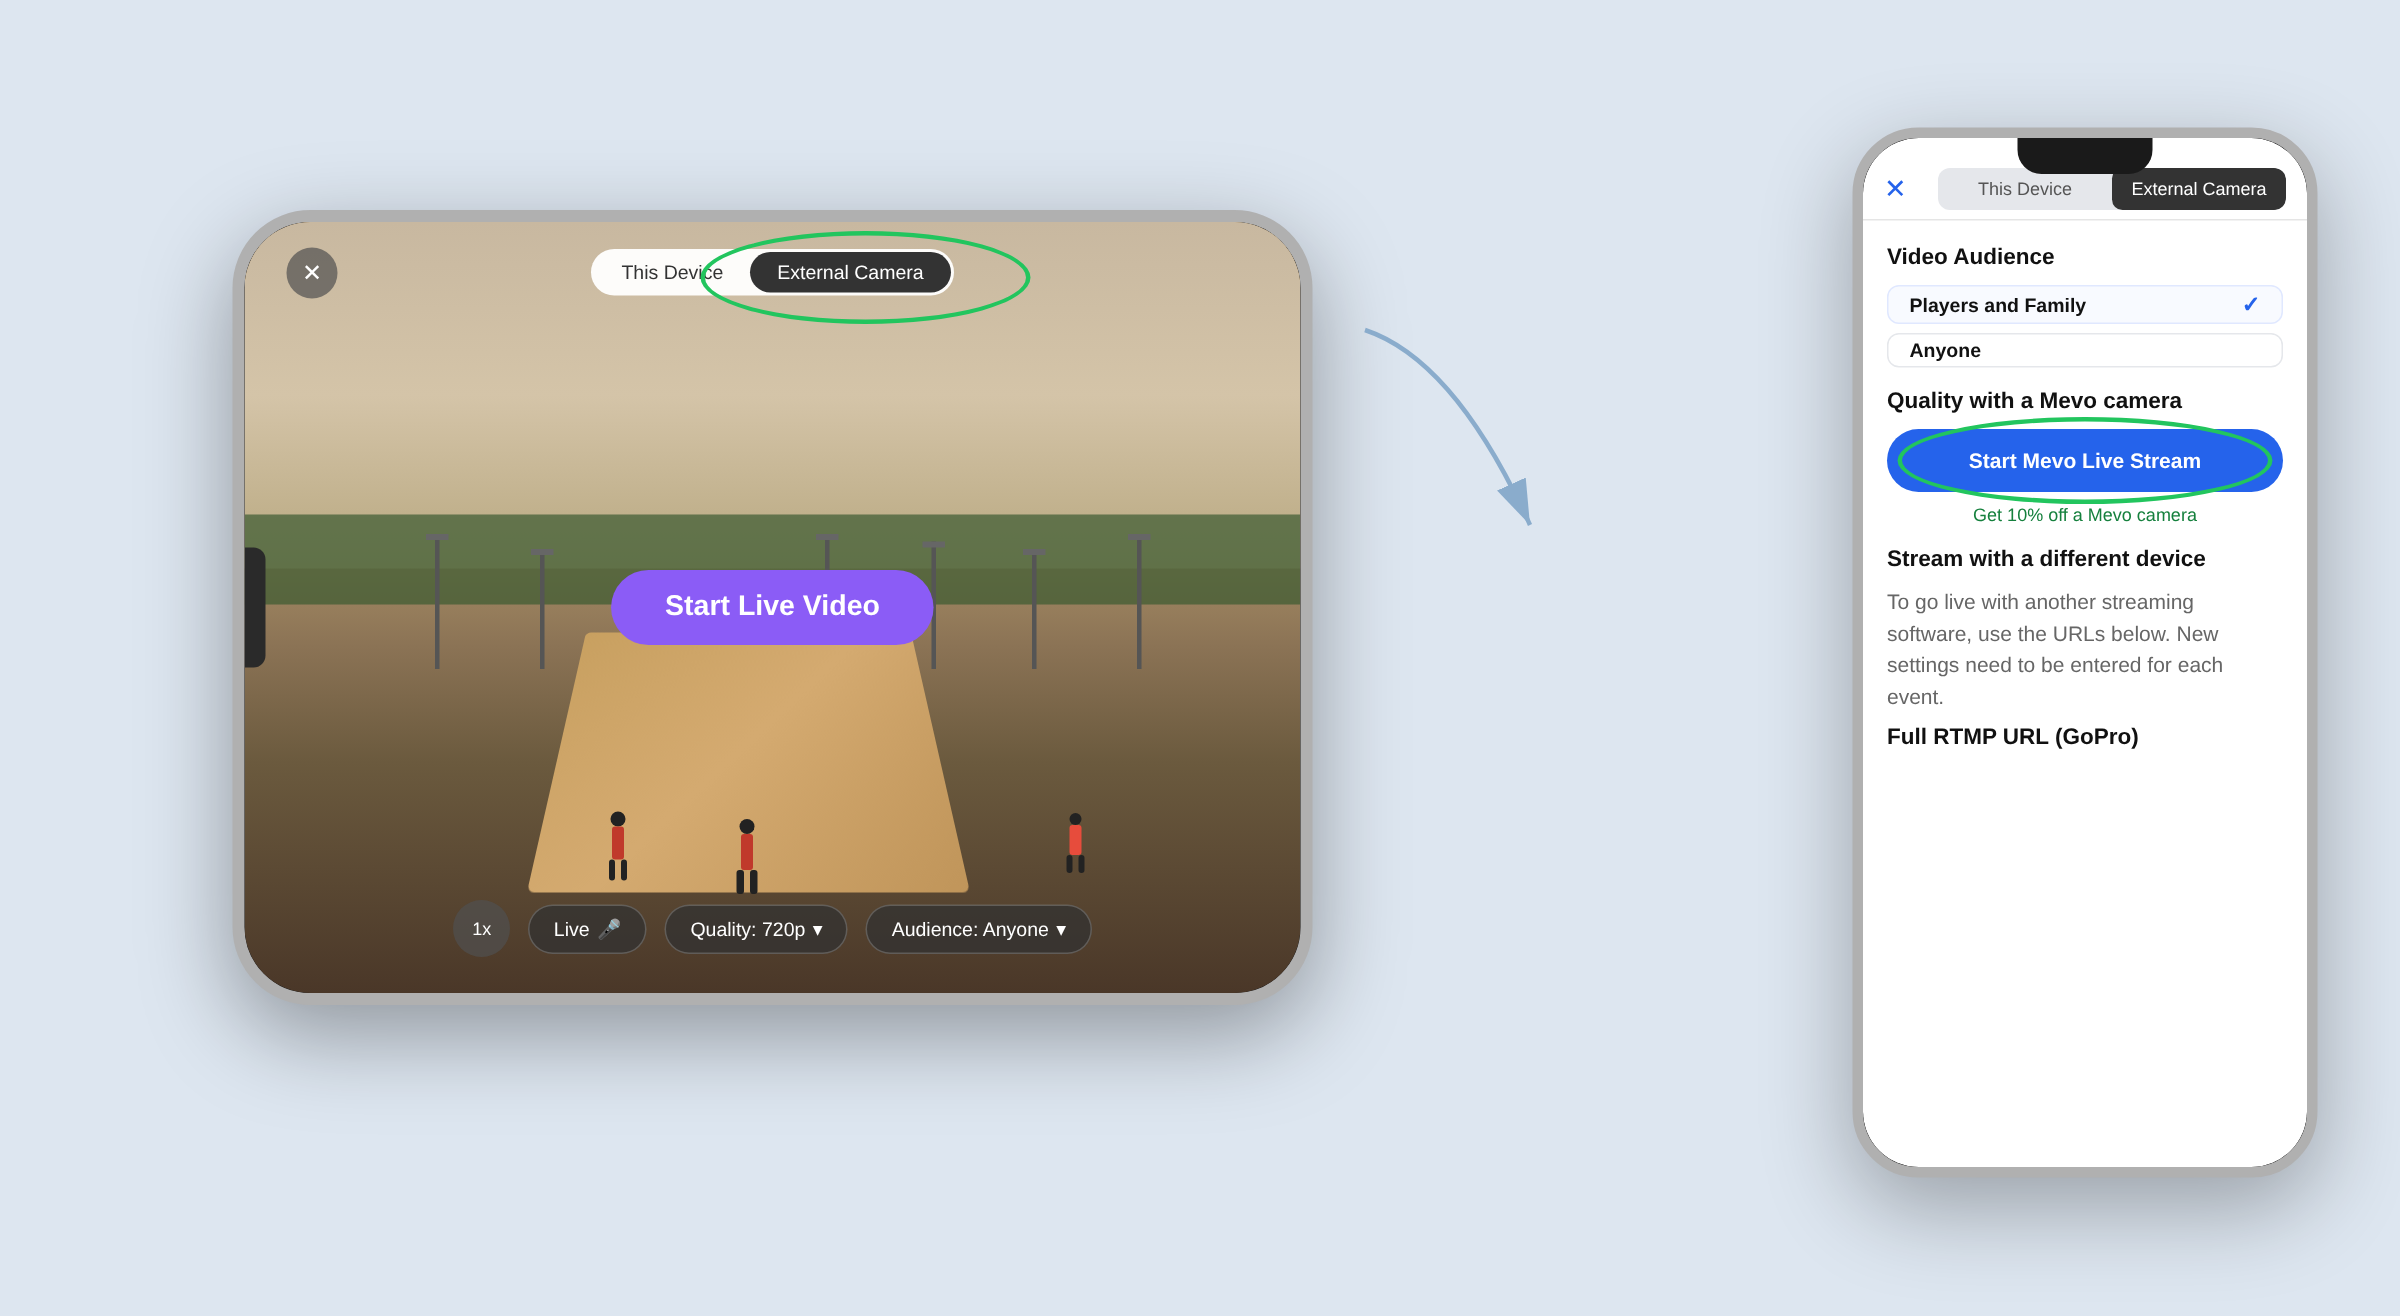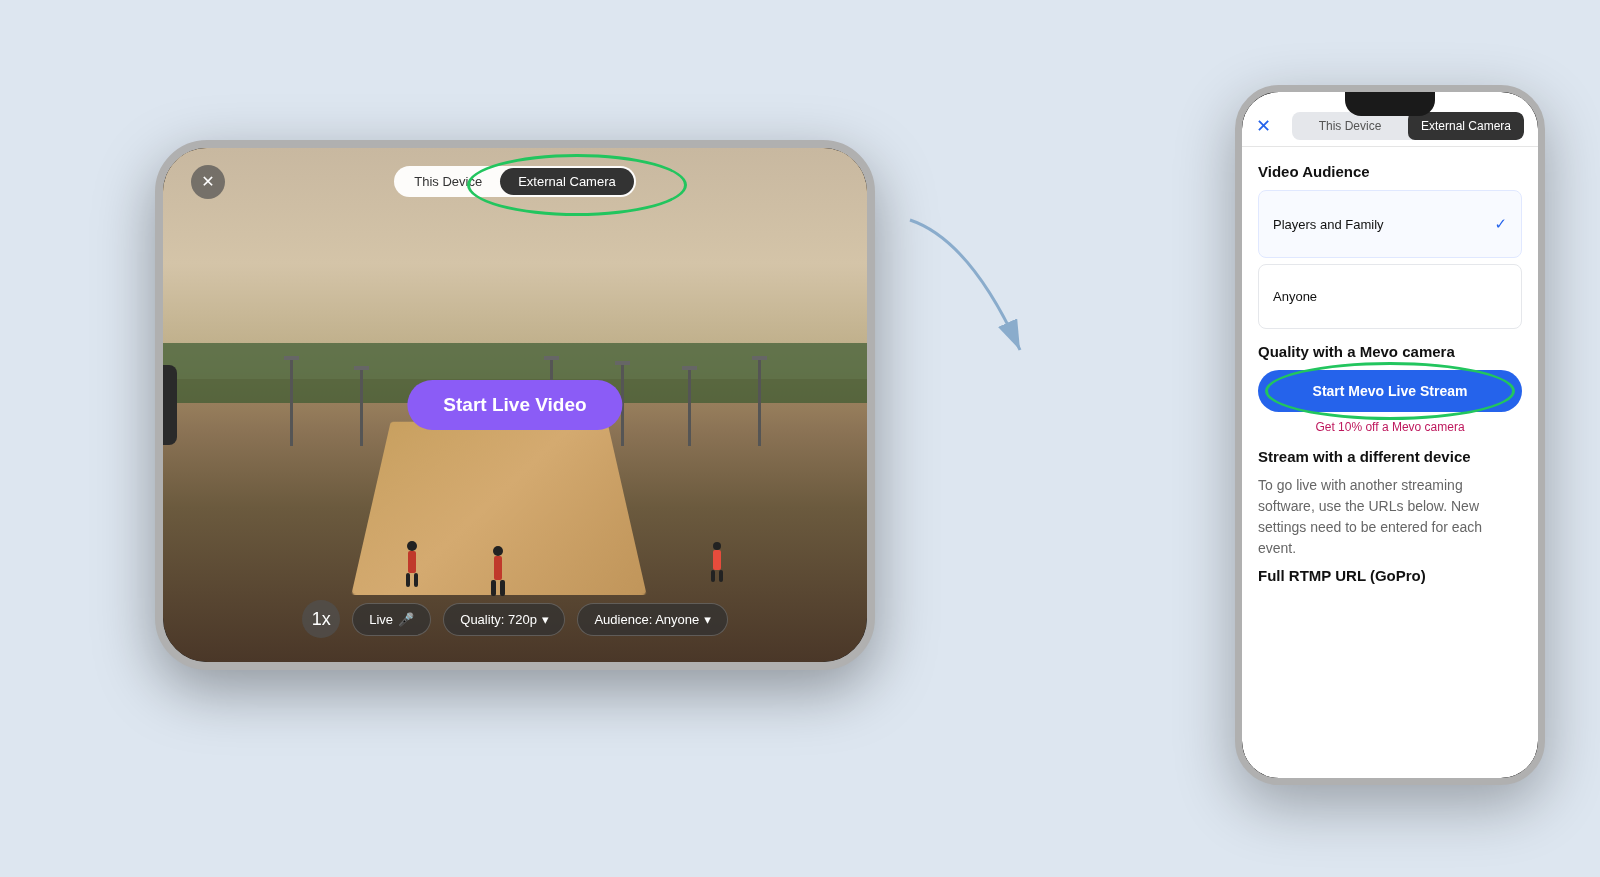--- a/index.html
+++ b/index.html
@@ -212,21 +212,21 @@
       gap: 12px;
       z-index: 20;
     }
 
     .zoom-circle {
       width: 38px;
       height: 38px;
       border-radius: 50%;
       background: rgba(80,80,80,0.7);
       color: white;
-      font-size: 18px;
+      font-size: 12px;
       display: flex;
       align-items: center;
       justify-content: center;
       cursor: pointer;
     }
 
     .control-pill {
       background: rgba(50,50,50,0.75);
       color: white;
       border-radius: 20px;
@@ -342,25 +342,26 @@
       font-size: 15px;
       font-weight: 700;
       color: #111;
       margin-bottom: 10px;
     }
 
     .audience-option {
       display: flex;
       align-items: center;
       justify-content: space-between;
-      padding: 24px 14px;
+      padding: 3px 14px;
       border: 1px solid #e5e7eb;
       border-radius: 8px;
       margin-bottom: 6px;
       cursor: pointer;
+      font-weight: bold;
     }
 
     .audience-option.selected {
       background: #f8faff;
       border-color: #e0e8ff;
     }
 
     .audience-option-text {
       font-size: 13px;
       color: #111;
@@ -391,21 +392,21 @@
       text-align: center;
       font-size: 14px;
       font-weight: 600;
       cursor: pointer;
       margin-bottom: 8px;
     }
 
     .mevo-link {
       text-align: center;
       font-size: 12px;
-      color: #be185d;
+      color: #15803d;
       cursor: pointer;
       margin-bottom: 14px;
     }
 
     .green-circle-bottom {
       position: absolute;
       left: 50%;
       transform: translateX(-50%);
       width: 250px;
       height: 58px;

